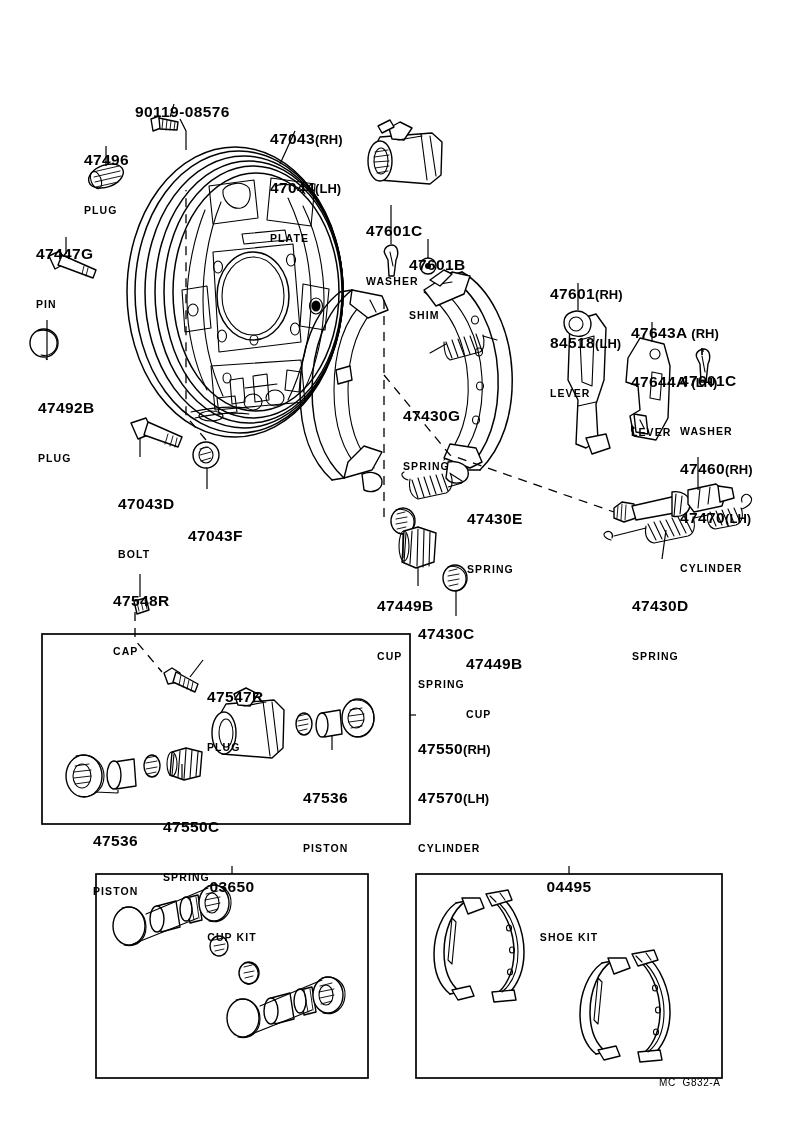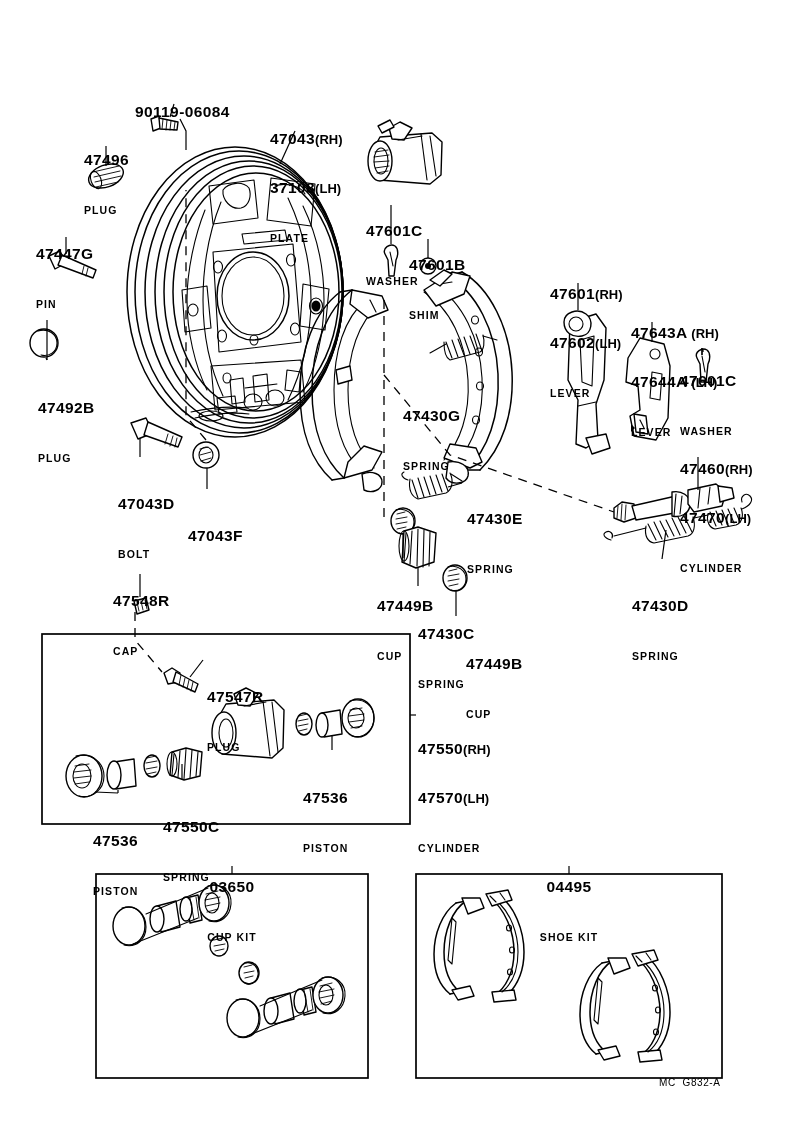--- a/index.html
+++ b/index.html
@@ -461,52 +461,52 @@
   </g>
 
   <g>
     <rect class="box" x="42" y="634" width="368" height="190"></rect>
     <rect class="box" x="96" y="874" width="272" height="204"></rect>
     <rect class="box" x="416" y="874" width="306" height="204"></rect>
   </g>
 </svg>
 
 <div class="lbl" style="left:126px;top:88px;">
-  <span class="pn">90119-06084</span>
+  <span class="pn">90119-08576</span>
 </div>
 
 <div class="lbl" style="left:84px;top:119px;">
   <span class="row"><span class="pn">47496</span></span>
   <span class="row"><span class="desc">PLUG</span></span>
 </div>
 
 <div class="lbl" style="left:270px;top:98px;">
   <span class="row"><span class="pn">47043</span><span class="sfx">(RH)</span></span>
-  <span class="row"><span class="pn">37108</span><span class="sfx">(LH)</span></span>
+  <span class="row"><span class="pn">47044</span><span class="sfx">(LH)</span></span>
   <span class="row"><span class="desc">PLATE</span></span>
 </div>
 
 <div class="lbl" style="left:36px;top:213px;">
   <span class="row"><span class="pn">47447G</span></span>
   <span class="row"><span class="desc">PIN</span></span>
 </div>
 
 <div class="lbl" style="left:366px;top:190px;">
   <span class="row"><span class="pn">47601C</span></span>
   <span class="row"><span class="desc">WASHER</span></span>
 </div>
 
 <div class="lbl" style="left:409px;top:224px;">
   <span class="row"><span class="pn">47601B</span></span>
   <span class="row"><span class="desc">SHIM</span></span>
 </div>
 
 <div class="lbl" style="left:550px;top:253px;">
   <span class="row"><span class="pn">47601</span><span class="sfx">(RH)</span></span>
-  <span class="row"><span class="pn">47602</span><span class="sfx">(LH)</span></span>
+  <span class="row"><span class="pn">84518</span><span class="sfx">(LH)</span></span>
   <span class="row"><span class="desc">LEVER</span></span>
 </div>
 
 <div class="lbl" style="left:631px;top:292px;">
   <span class="row"><span class="pn">47643A</span><span class="sfx"> (RH)</span></span>
   <span class="row"><span class="pn">47644A</span><span class="sfx"> (LH)</span></span>
   <span class="row"><span class="desc">LEVER</span></span>
 </div>
 
 <div class="lbl" style="left:680px;top:340px;">

